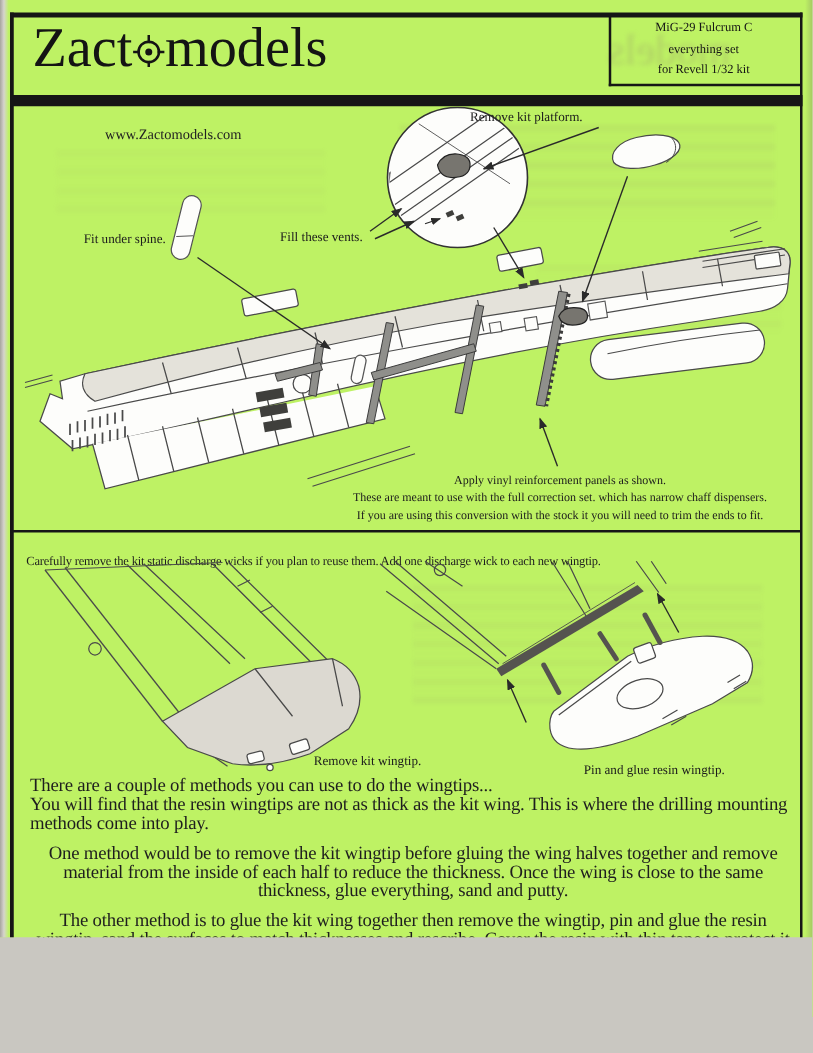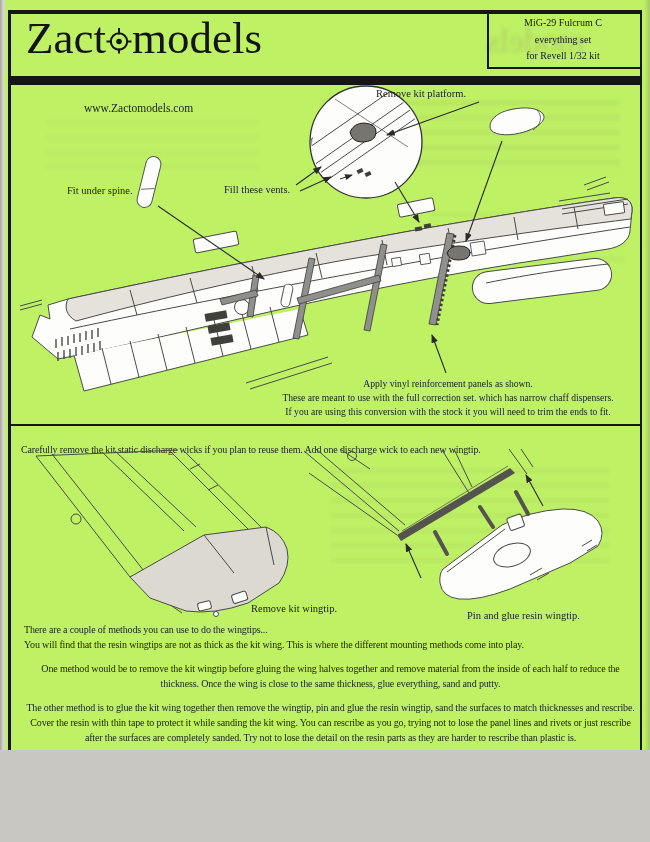--- a/index.html
+++ b/index.html
@@ -25,21 +25,21 @@
   .logo svg{vertical-align:-1px;}
   .website{position:absolute;left:84px;top:60px;font-size:11.5px;color:#222;margin-top:42px;}
   .product-box-text{position:absolute;left:489px;top:15px;width:148px;text-align:center;
     font-size:10px;line-height:16.5px;color:#141414;}
   
   .dlabel{font-family:"Liberation Serif",serif;font-size:10.5px;fill:#1c1c1c;}
   .dnote{font-family:"Liberation Serif",serif;font-size:9.6px;fill:#1c1c1c;}
   
   .instr{position:absolute;left:21px;top:443px;width:600px;font-size:10px;
     line-height:14px;letter-spacing:-0.15px;margin:0;}
-  .bodytext{position:absolute;left:24px;top:622px;width:613px;font-size:10px;
+  .bodytext{position:absolute;left:24px;top:622px;width:613px;font-size:15px;
     line-height:15px;letter-spacing:-0.15px;}
   .bodytext p{margin:0;}
   .bodytext p.pgap{margin-top:9px;text-align:center;}
 </style>
 </head>
 <body>
 
 <div class="sheet">
 
   <div class="edge-left"></div>
@@ -220,18 +220,18 @@
         <line x1="411" y1="131" x2="396" y2="97" marker-end="url(#ah2)"></line>
         <line x1="533" y1="59" x2="516" y2="28" marker-end="url(#ah2)"></line>
       </g>
     </g>
     <text class="dlabel" x="241" y="165">Remove kit wingtip.</text>
     <text class="dlabel" x="457" y="172">Pin and glue resin wingtip.</text>
   </svg>
 
   <div class="bodytext">
     <p>There are a couple of methods you can use to do the wingtips...</p>
-    <p>You will find that the resin wingtips are not as thick as the kit wing. This is where the different mounting methods come into play.</p>
+    <p>You will find that the resin wingtips are not as thick as the kit wing. This is where the drilling mounting methods come into play.</p>
     <p class="pgap">One method would be to remove the kit wingtip before gluing the wing halves together and remove material from the inside of each half to reduce the thickness. Once the wing is close to the same thickness, glue everything, sand and putty.</p>
     <p class="pgap">The other method is to glue the kit wing together then remove the wingtip, pin and glue the resin wingtip, sand the surfaces to match thicknesses and rescribe. Cover the resin with thin tape to protect it while sanding the kit wing. You can rescribe as you go, trying not to lose the panel lines and rivets or just rescribe after the surfaces are completely sanded. Try not to lose the detail on the resin parts as they are harder to rescribe than plastic is.</p>
   </div>
 
 </div>
 
 </body></html>

